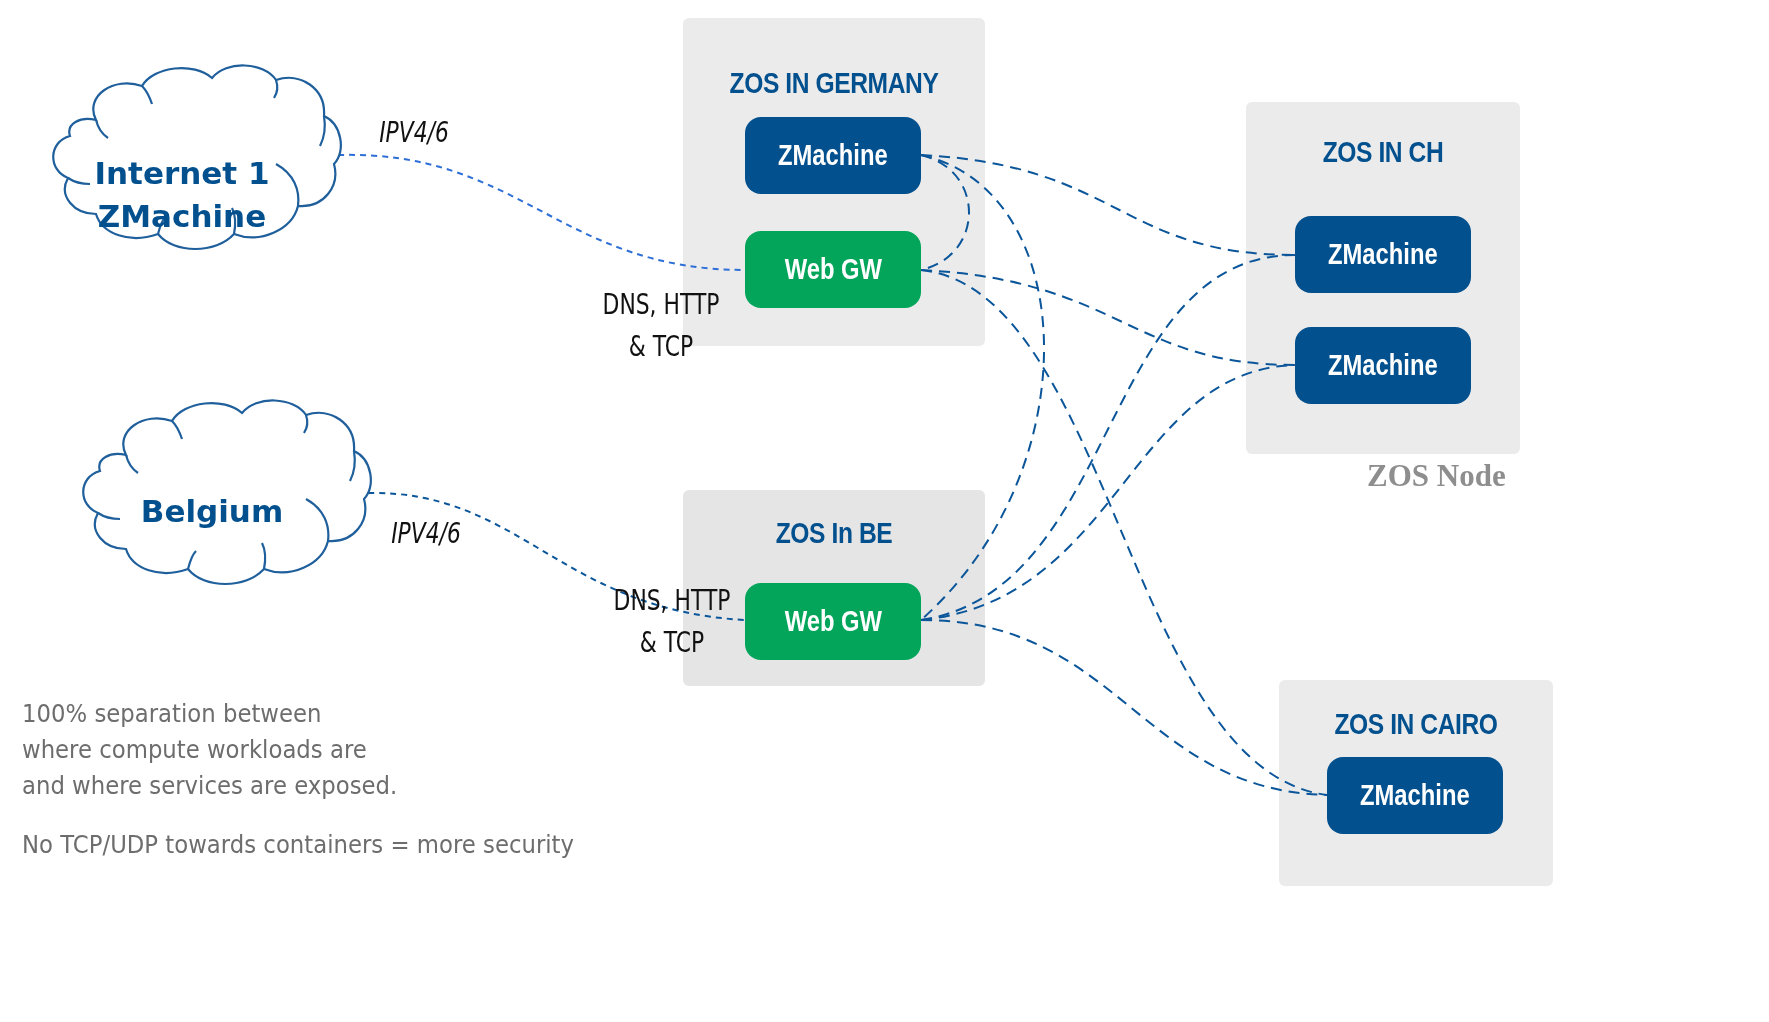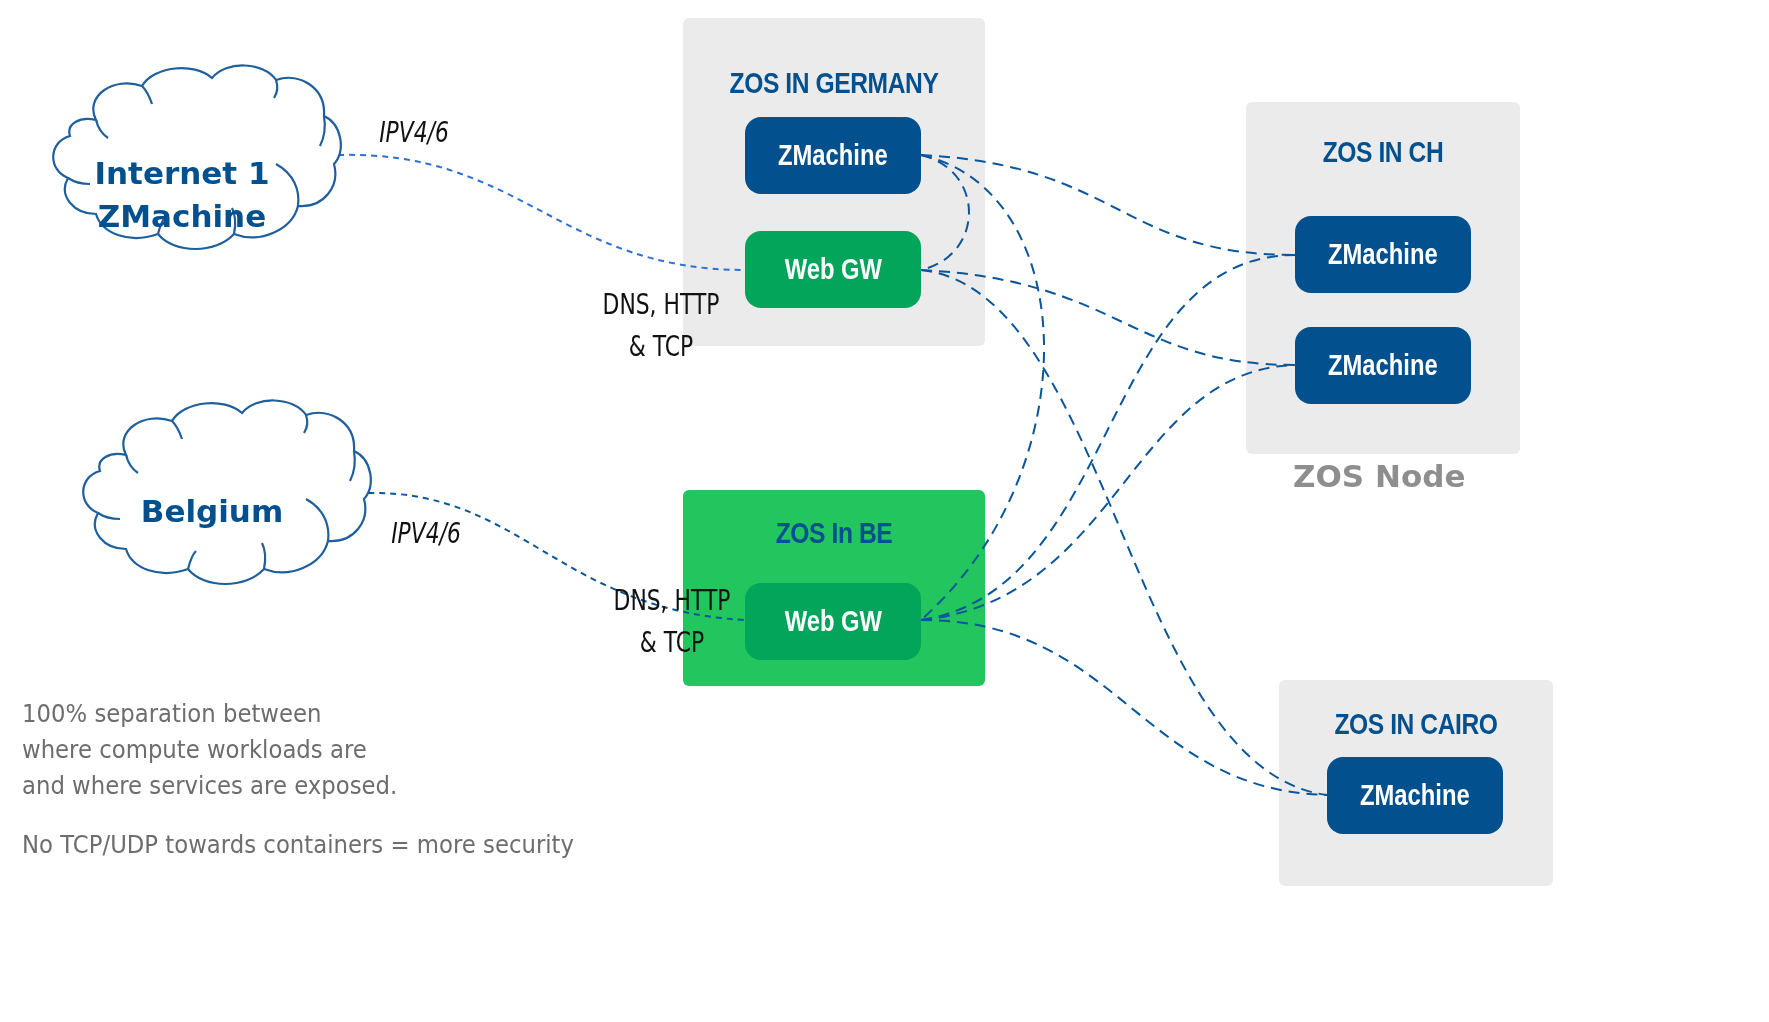--- a/index.html
+++ b/index.html
@@ -18,21 +18,21 @@
 </style>
 </head>
 <body>
 
 <div class="zone" style="left:683px; top:18px; width:302px; height:328px; background:#ebebeb;">
   <div class="zone-title" style="top:48px; color:#03508e;">ZOS IN GERMANY</div>
 </div>
 <div class="zone" style="left:1246px; top:102px; width:274px; height:352px; background:#ebebeb;">
   <div class="zone-title" style="top:33px; color:#03508e;">ZOS IN CH</div>
 </div>
-<div class="zone" style="left:683px; top:490px; width:302px; height:196px; background:#22c55e;">
+<div class="zone" style="left:683px; top:490px; width:302px; height:196px; background:#e5e5e5;">
   <div class="zone-title" style="top:26px; color:#03508e;">ZOS In BE</div>
 </div>
 <div class="zone" style="left:1279px; top:680px; width:274px; height:206px; background:#ebebeb;">
   <div class="zone-title" style="top:27px; color:#03508e;">ZOS IN CAIRO</div>
 </div>
 
 <div class="node" id="germany-zmachine" style="left:745px; top:117px; width:176px; height:77px; background:#03508e;">
   <span>ZMachine</span>
 </div>
 <div class="node" id="germany-webgw" style="left:745px; top:231px; width:176px; height:77px; background:#03a55a;">
@@ -86,21 +86,21 @@
 <div class="proto ipv" style="left:376px; top:513px; width:100px;">IPV4/6</div>
 <div class="proto" style="left:586px; top:284px; width:150px;">
   <div>DNS, HTTP</div>
   <div>&amp; TCP</div>
 </div>
 <div class="proto" style="left:597px; top:580px; width:150px;">
   <div>DNS, HTTP</div>
   <div>&amp; TCP</div>
 </div>
 
-<div class="legend" style="left:1293px; top:458px;">ZOS Node</div>
+<div class="legend" style="left:1367px; top:458px;font-family:Liberation Serif, serif;">ZOS Node</div>
 
 <div class="note" style="top:696px;">
   <div>100% separation between</div>
   <div>where compute workloads are</div>
   <div>and where services are exposed.</div>
 </div>
 <div class="note" style="top:827px;">No TCP/UDP towards containers = more security</div>
 
 <svg id="links" width="1769" height="1022">
     <path d="M338,155 C520,150 560,270 745,270" fill="none" stroke="#2d6fd6" stroke-width="2" stroke-dasharray="6 5"></path>

